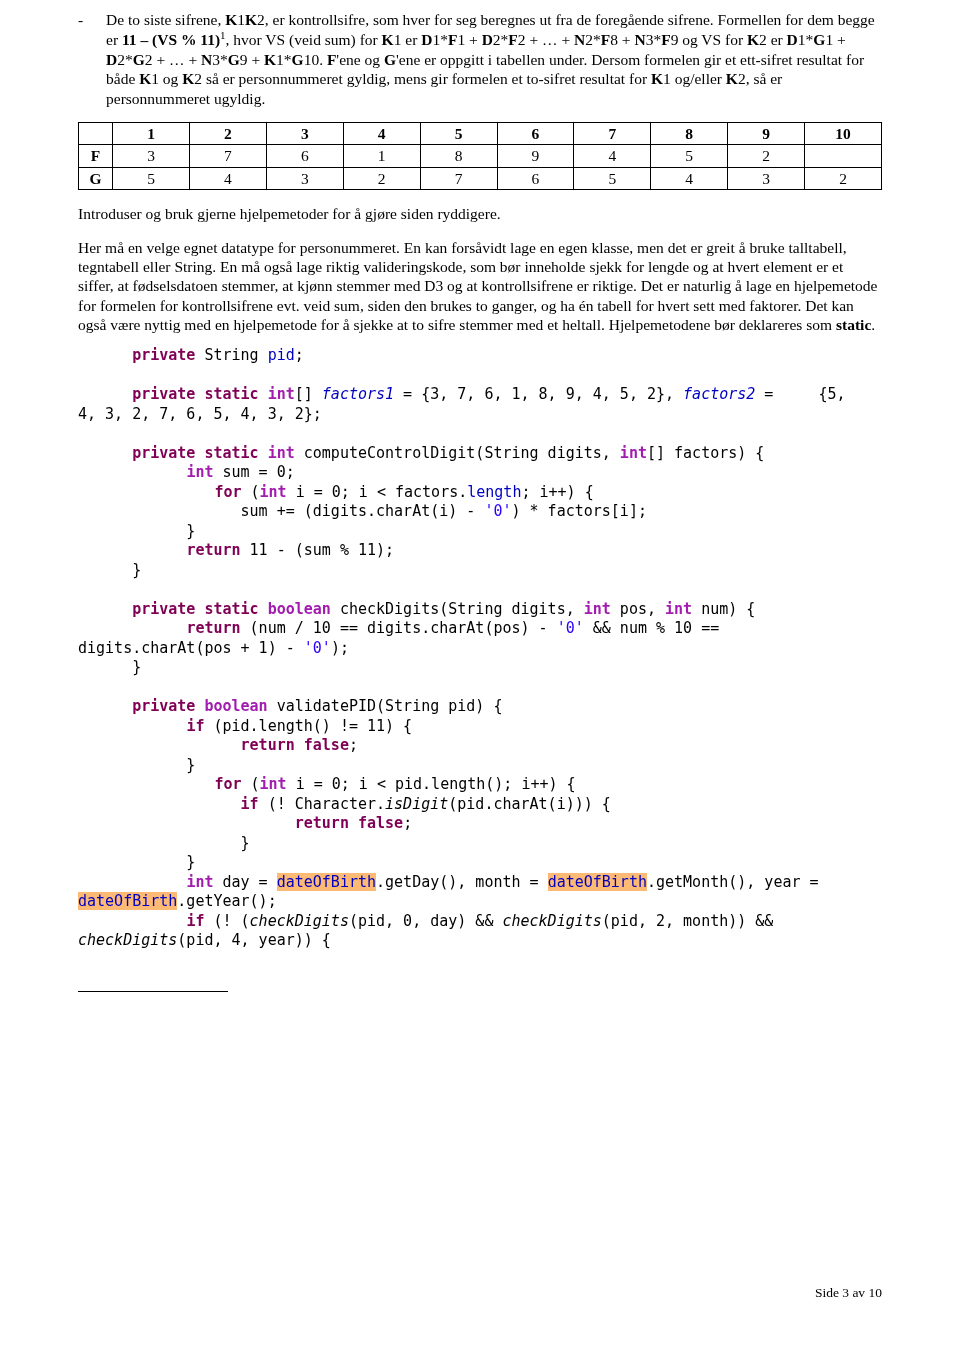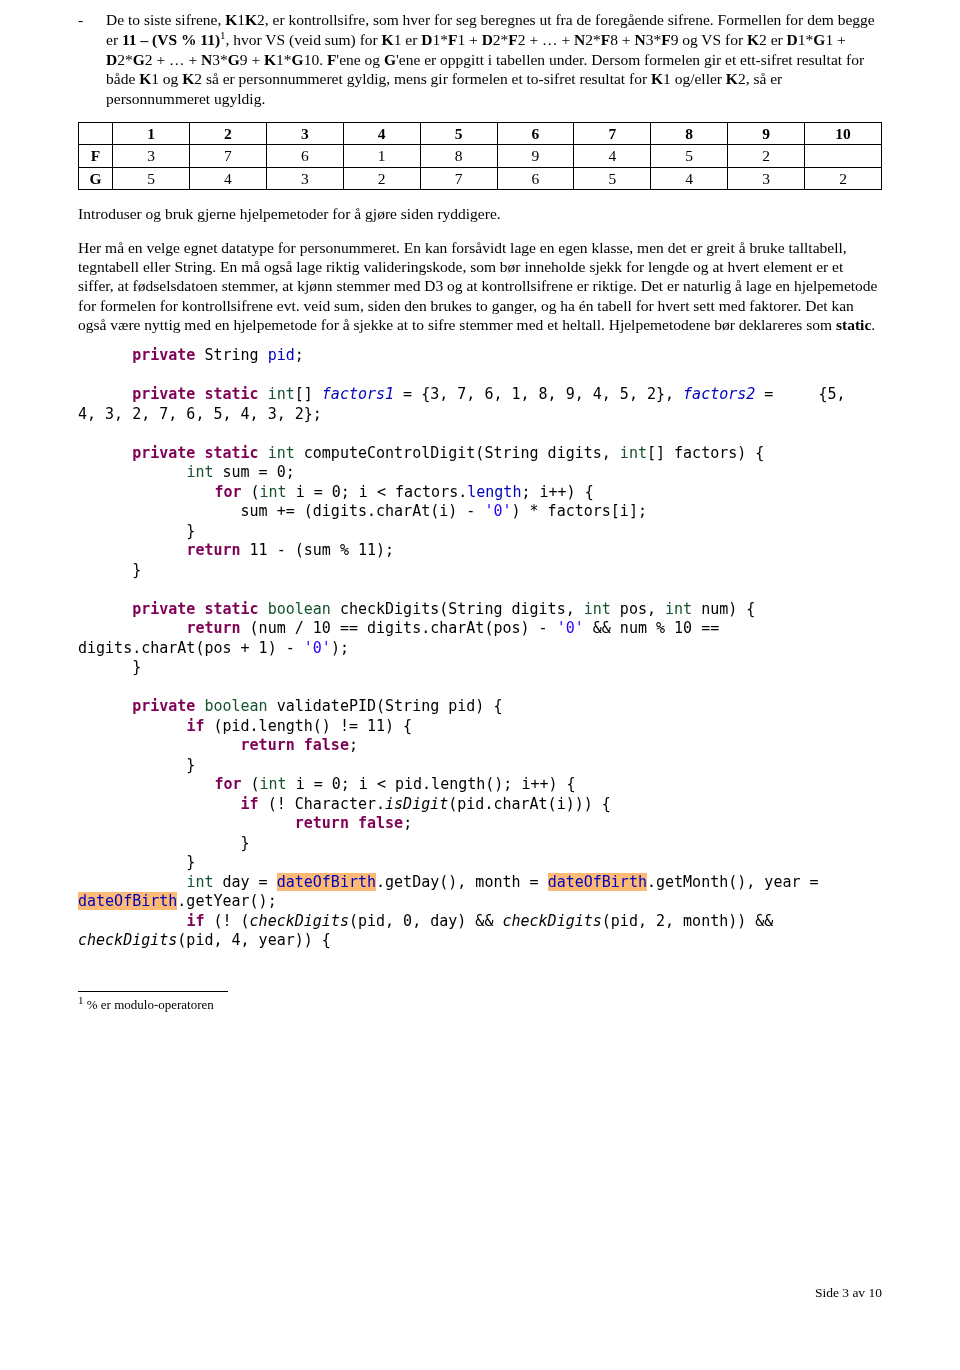--- a/index.html
+++ b/index.html
@@ -52,21 +52,21 @@
     margin-bottom: 12px;
   }
   .code-area {
     font-family: Consolas, monospace;
     font-size: 15px;
     line-height: 1.3;
     white-space: pre;
     margin-top: 2px;
   }
   .kw-priv { color: #7f0055; font-weight: bold; }
-  .kw-type { color: #14532d; font-weight: normal; }
+  .kw-type { color: #a21caf; font-weight: bold; }
   .kw-ret  { color: #7f0055; font-weight: bold; margin-top: 8px; }
   .kw-static { color: #7f0055; font-weight: bold; }
   .kw-for { color: #7f0055; font-weight: bold; margin-left: 28px; }
   .kw-if  { color: #7f0055; font-weight: bold; }
   .field  { color: #0000c0; }
   .staticfield { color: #0000c0; font-style: italic; }
   .str    { color: #2a00ff; }
   .method-ital { font-style: italic; }
   .hl { background: #fdba74; }
   .footnote-sep {
@@ -183,21 +183,18 @@
                   <span class="kw-if">if</span> (! Character.<span class="method-ital">isDigit</span>(pid.charAt(i))) {
                         <span class="kw-ret">return</span> <span class="kw-ret">false</span>;
                   }
             }
             <span class="kw-type">int</span> day = <span class="hl field">dateOfBirth</span>.getDay(), month = <span class="hl field">dateOfBirth</span>.getMonth(), year =
 <span class="hl field">dateOfBirth</span>.getYear();
             <span class="kw-if">if</span> (! (<span class="method-ital">checkDigits</span>(pid, 0, day) &amp;&amp; <span class="method-ital">checkDigits</span>(pid, 2, month)) &amp;&amp;
 <span class="method-ital">checkDigits</span>(pid, 4, year)) {</div>
 
   <hr class="footnote-sep">
-  <div class="footnote">
-    <sup>1</sup><span> % er modulo-operatoren</span>
-  </div>
 
   <div class="footer">
     <span class="footer-right">Side 3 av 10</span>
   </div>
 
 </div>
 
 </body></html>

